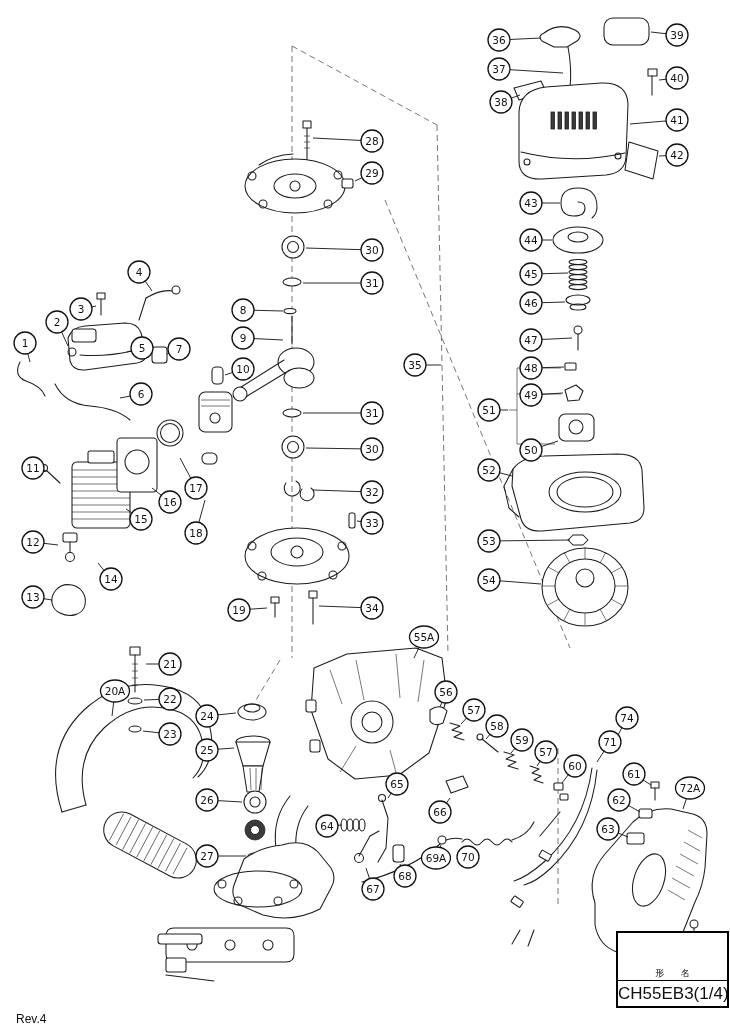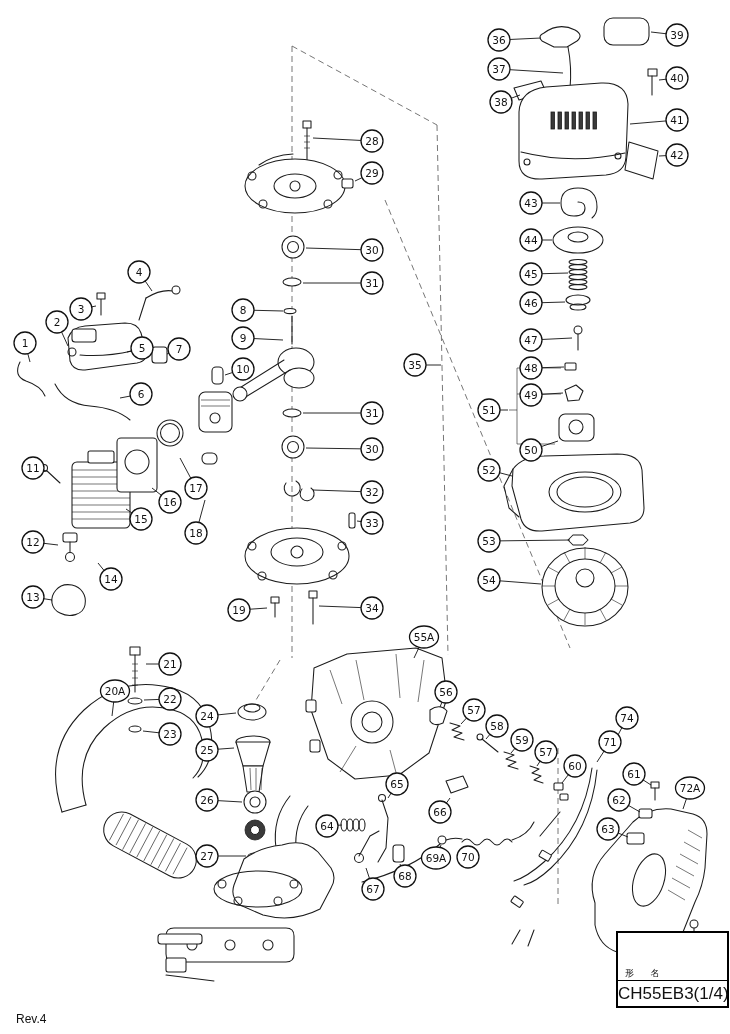--- a/index.html
+++ b/index.html
@@ -22,21 +22,21 @@
   .leader  { stroke:#111; stroke-width:0.9; }
   .balloon-num { font:10.5px "DejaVu Sans", sans-serif; fill:#111; text-anchor:middle; }
 
   
   .title-block {
     position:absolute; right:1px; bottom:26px; width:113px;
     border:2px solid #000; background:#fff; box-sizing:border-box;
   }
   .tb-label {
     height:13px; line-height:13px; border-bottom:1.5px solid #000;
-    font-size:9px; text-align:left; letter-spacing:7px; text-indent:7px;margin-top:34px;
+    font-size:9px; text-align:center; letter-spacing:7px; text-indent:7px;margin-top:34px;
   }
   .tb-model {
     height:25px; line-height:25px; font-size:17px; text-align:center;
     font-family:"Liberation Sans", sans-serif;
   }
   .rev { position:absolute; left:16px; bottom:8px; font-size:12px;text-align:center; }
 </style>
 </head>
 <body>
 

